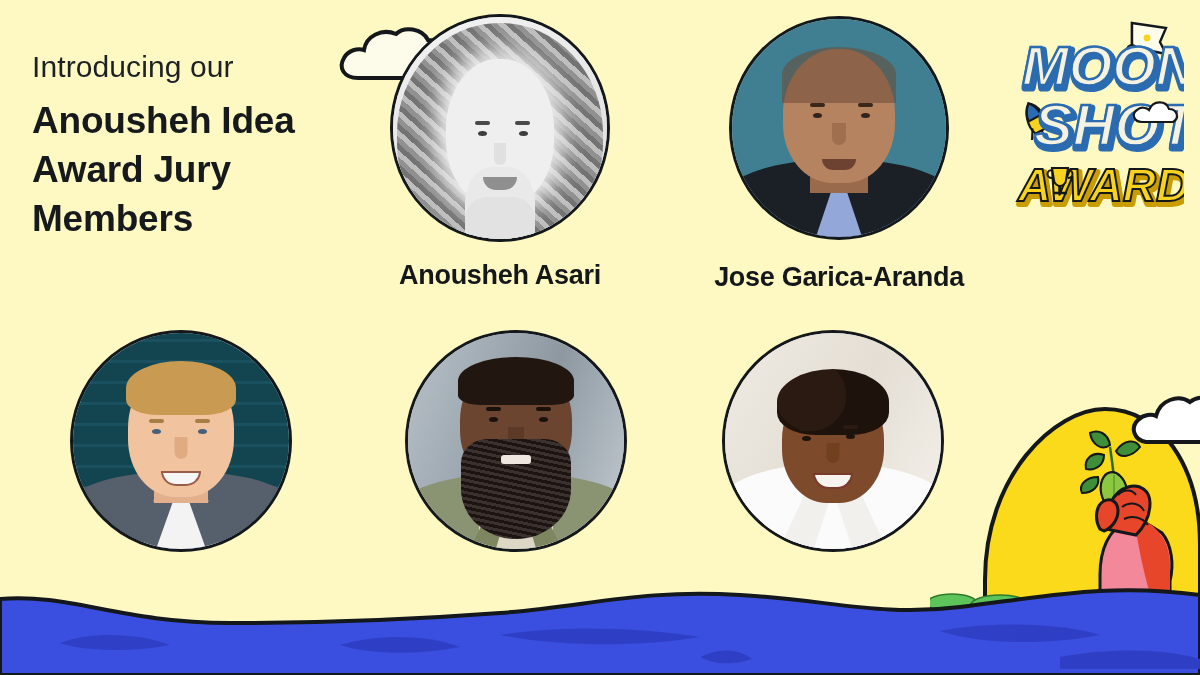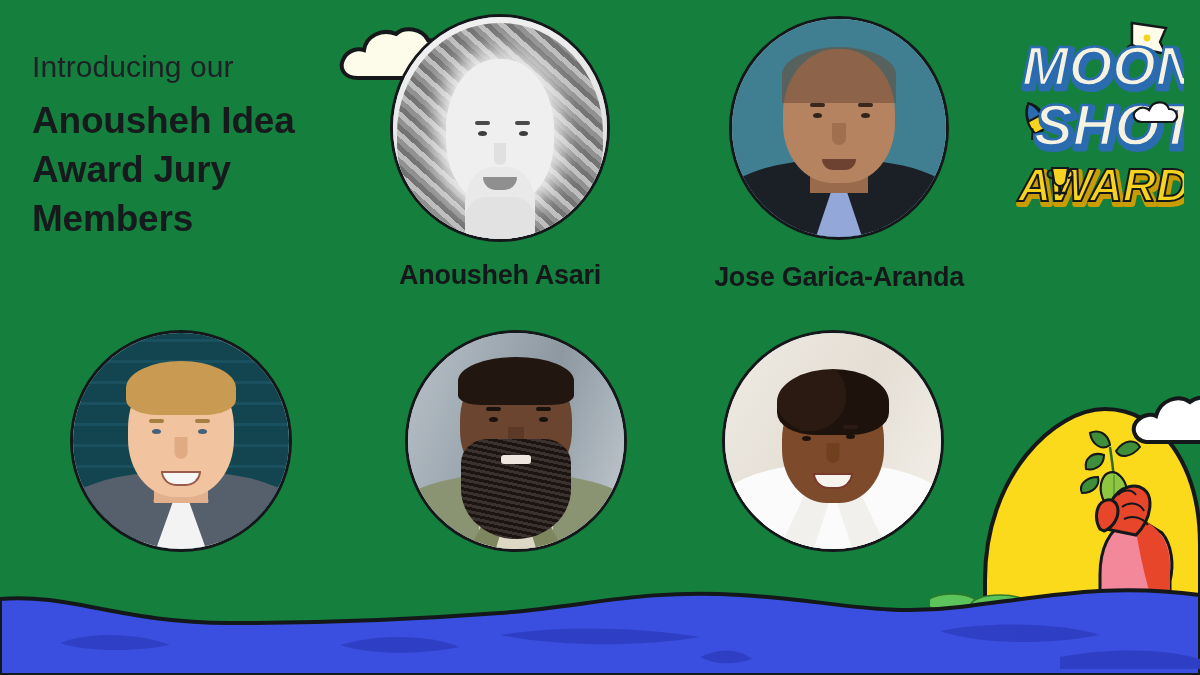--- a/index.html
+++ b/index.html
@@ -1,21 +1,21 @@
 <!DOCTYPE html>
 <html><head>
 <meta charset="utf-8">
 <style>
   html,body{margin:0;padding:0;}
   body{
     width:1200px;height:675px;overflow:hidden;
     font-family:"Liberation Sans",sans-serif;
     background:#9fd5e8;
   }
-  #stage{position:relative;width:1200px;height:675px;overflow:hidden;background:#15803d;}
+  #stage{position:relative;width:1200px;height:675px;overflow:hidden;background:#fef9c3;}
 
   
   .headline{position:absolute;left:32px;top:50px;width:340px;}
   .kicker{
     font-size:30px;font-weight:400;color:#1d2126;letter-spacing:.1px;
     line-height:1.12;
   }
   .title{
     margin-top:12px;
     font-size:37px;font-weight:700;color:#161a1d;

